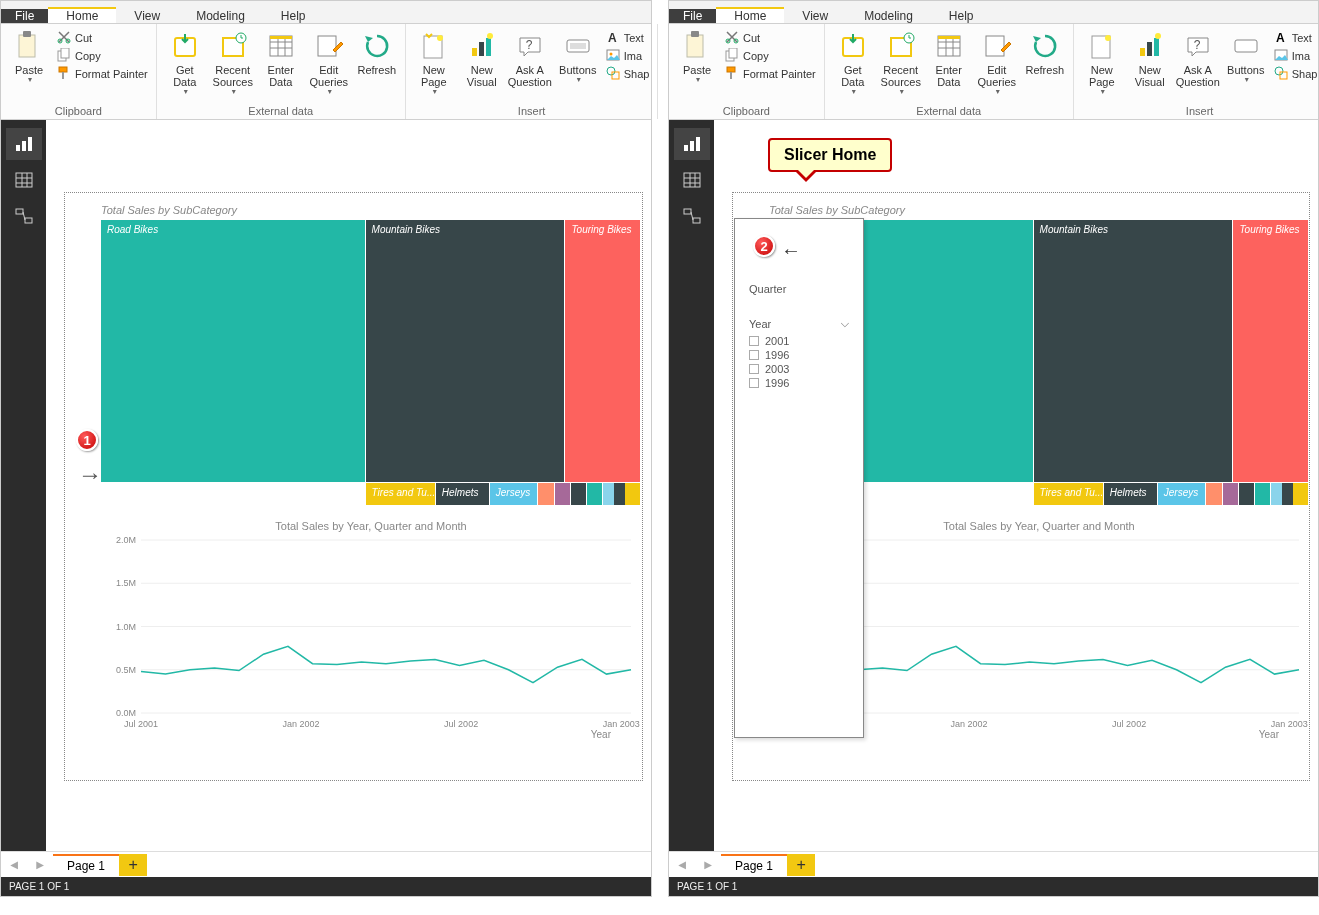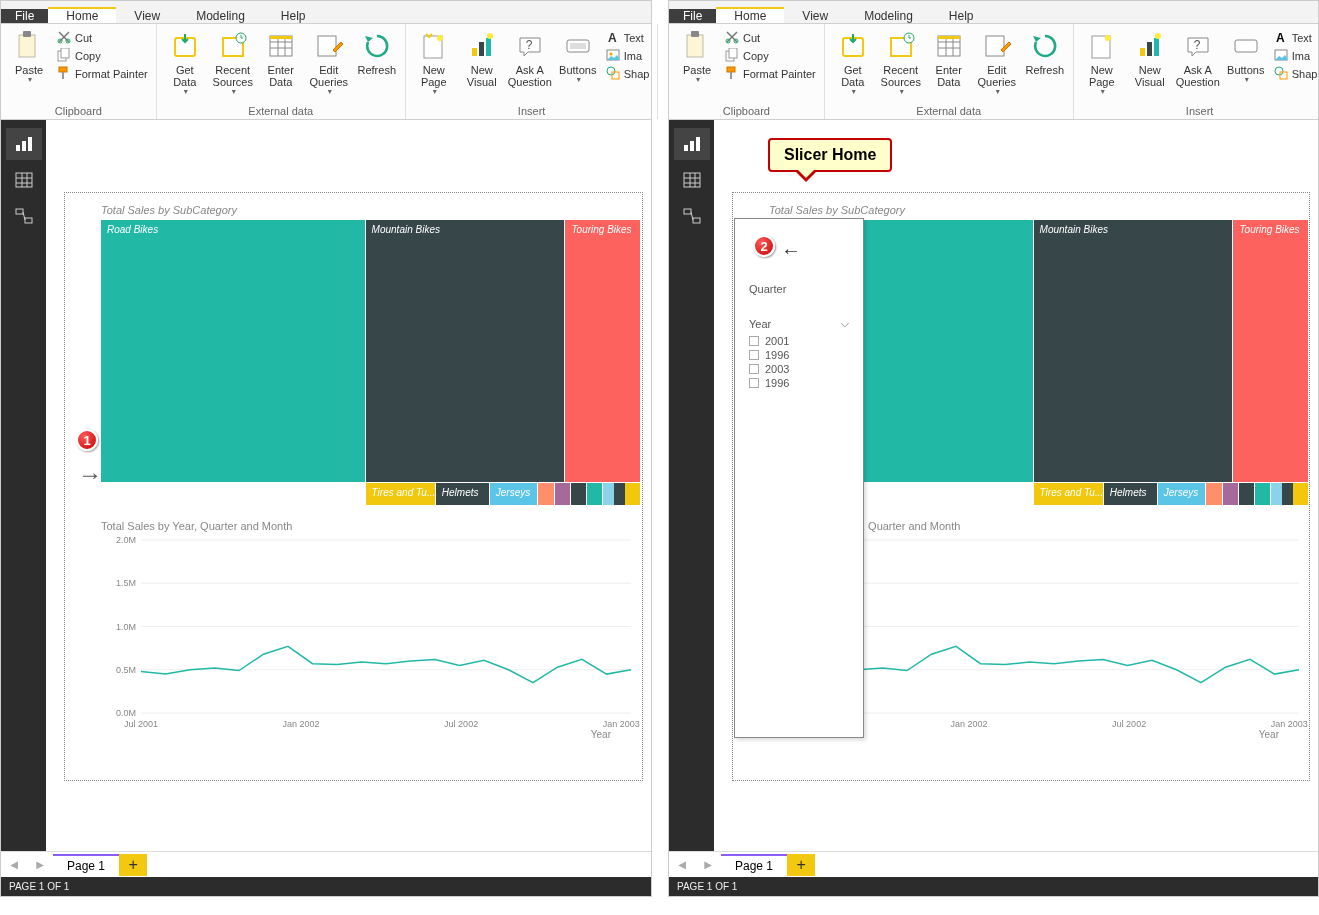--- a/index.html
+++ b/index.html
@@ -36,21 +36,21 @@
 .canvas { position: absolute; inset: 0; background: #fff; }
 .selbox { position: absolute; border: 1px dotted #888; }
 
 
 .treemap { position: absolute; font-style: italic; }
 .treemap-title { font-size: 11px; color: #888; margin-bottom: 4px; }
 .treemap-body { position: relative; width: 100%; height: calc(100% - 16px); }
 .tmcell { position: absolute; color: #fff; font-size: 10px; padding: 4px 6px; overflow: hidden; white-space: nowrap; }
 
 
-.linechart { position: absolute; }
+.linechart { position: absolute; text-align: center; }
 .linechart-title { font-size: 11px; color: #888; margin-bottom: 2px; }
 
 
 .slicer { position: absolute; background: #fff; border: 1px solid #888; box-shadow: 2px 2px 4px rgba(0,0,0,0.15); }
 .slicer .arrowback { position: absolute; top: 18px; left: 46px; font-size: 20px; color: #333; cursor: pointer; }
 .slicer .sectitle { font-size: 11px; color: #555; padding: 2px 0 4px 0; }
 .slicer .chk { display: flex; align-items: center; font-size: 11px; color: #555; padding: 1px 0; }
 .slicer .chkbox { width: 10px; height: 10px; border: 1px solid #aaa; margin-right: 6px; }
 .slicerbody { padding: 62px 14px 10px 14px; }
 .slicerbody .sec { margin-bottom: 18px; }
@@ -59,21 +59,21 @@
 
 .badge { position: absolute; width: 22px; height: 22px; border-radius: 50%; background: radial-gradient(circle at 35% 30%, #ff5a5a, #c40000); border: 2px solid #fff; box-shadow: 1px 1px 2px rgba(0,0,0,0.4); color: #fff; font-weight: bold; font-size: 13px; display: flex; align-items: center; justify-content: center; z-index: 50; }
 .openarrow { position: absolute; font-size: 24px; color: #555; cursor: pointer; }
 .callout { position: absolute; background: #ffffcc; border: 2px solid #c40000; border-radius: 4px; padding: 6px 14px; font-weight: bold; font-size: 16px; color: #000; z-index: 60; }
 .callout::after { content: ""; position: absolute; left: 28px; bottom: -16px; border: 8px solid transparent; border-top-color: #ffffcc; }
 .callout::before { content: ""; position: absolute; left: 26px; bottom: -22px; border: 10px solid transparent; border-top-color: #c40000; }
 
 
 .footer { height: 26px; background: #fff; display: flex; align-items: center; border-top: 1px solid #ddd; }
 .footer .navbtn { width: 26px; height: 22px; display: flex; align-items: center; justify-content: center; color: #aaa; cursor: pointer; font-size: 10px; }
-.footer .pagetab { padding: 0 14px; height: 22px; display: flex; align-items: center; font-size: 12px; background: #fff; border-top: 2px solid #8b5cf6; cursor: pointer; }
+.footer .pagetab { padding: 0 14px; height: 22px; display: flex; align-items: center; font-size: 12px; background: #fff; border-top: 2px solid #f97316; cursor: pointer; }
 .footer .plus { width: 28px; height: 22px; background: #f2c811; display: flex; align-items: center; justify-content: center; font-size: 16px; color: #333; cursor: pointer; }
 .statusbar { height: 19px; background: #2c2c2c; color: #eee; font-size: 10px; display: flex; align-items: center; padding: 0 8px; }
 .lcline { fill: none; stroke: #22b8a6; stroke-width: 1.5; }
 .gridln { stroke: #eee; stroke-width: 1; }
 </style>
 </head>
 <body>
 
 <div class="app left">
 

